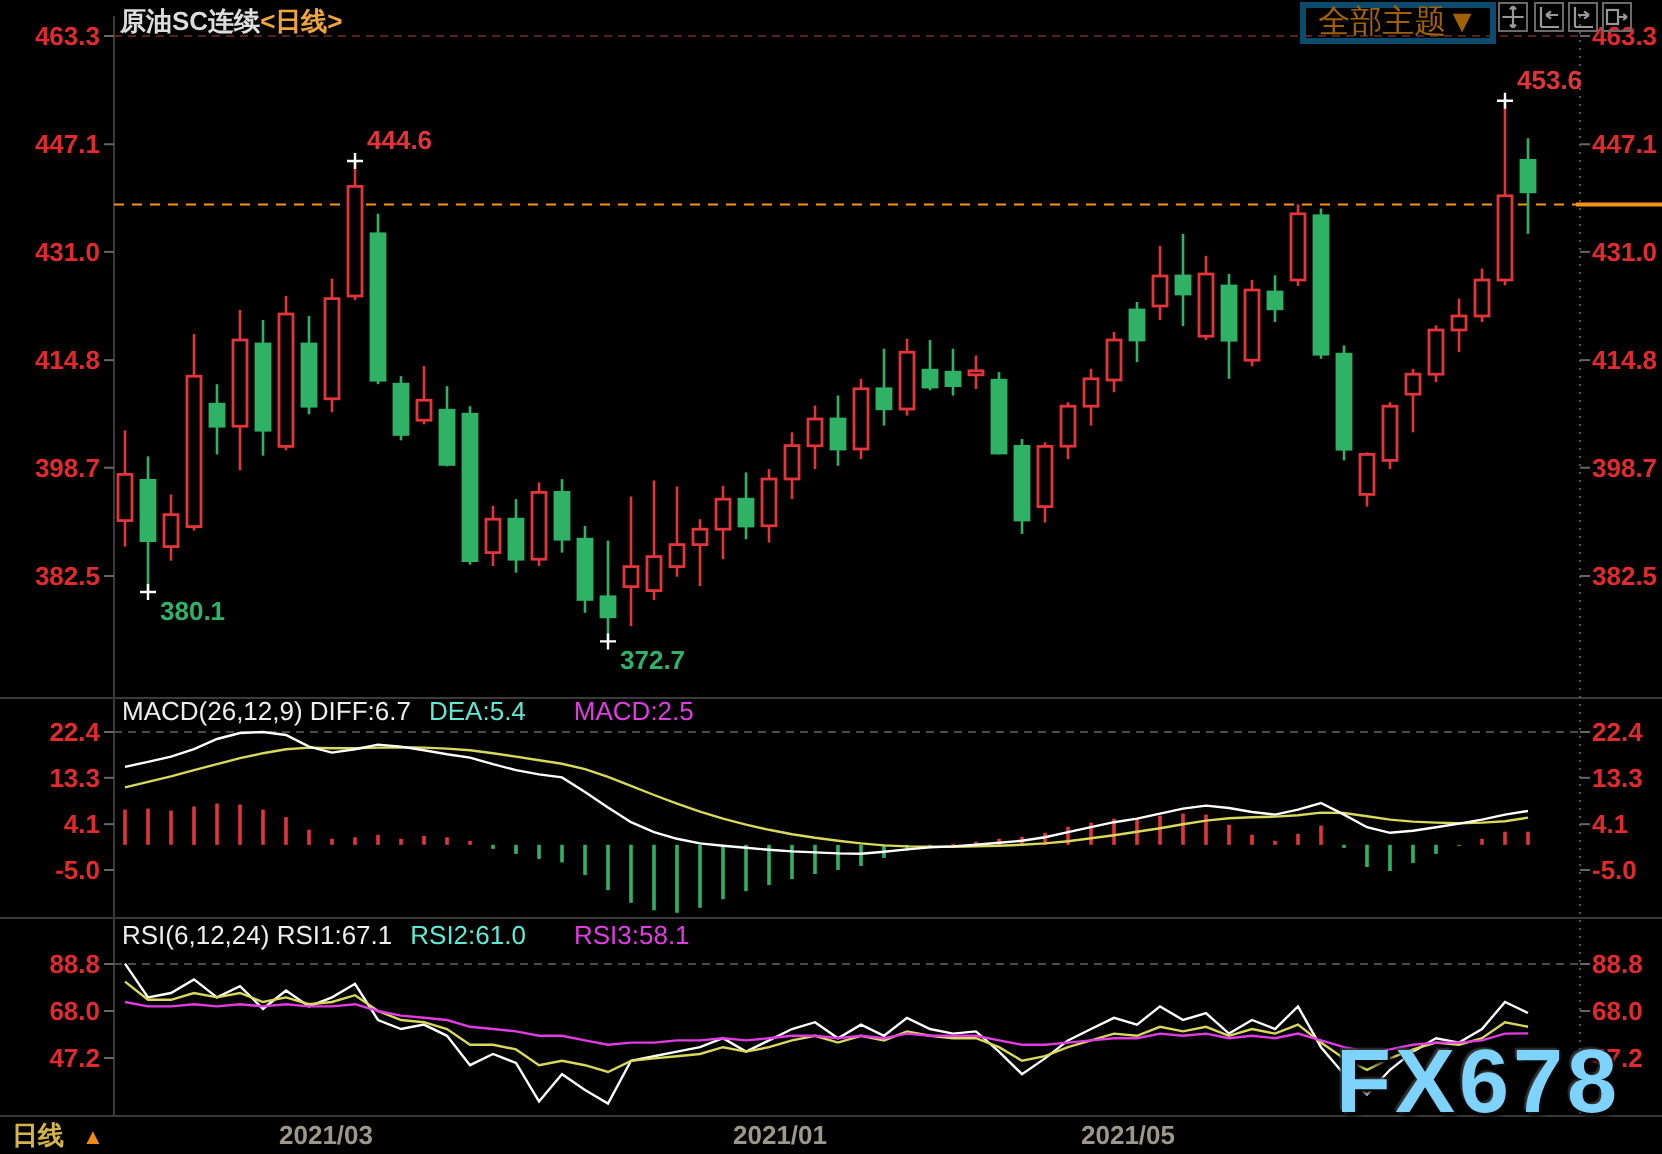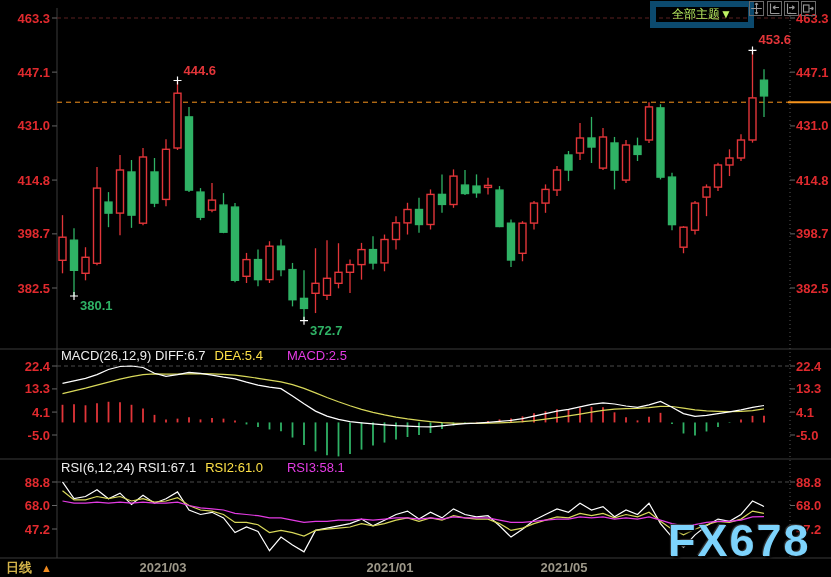--- a/index.html
+++ b/index.html
@@ -4,26 +4,26 @@
 <style>
   html,body{margin:0;padding:0;background:#000;}
   #root{position:relative;width:831px;height:577px;background:#000;overflow:hidden;
         font-family:"Liberation Sans",sans-serif;}
   #chart-svg{position:absolute;left:0;top:0;}
   svg text{font-family:"Liberation Sans",sans-serif;font-weight:bold;font-size:13px;}
   .abs{position:absolute;white-space:nowrap;}
   #main-title{left:60px;top:2px;font-size:13px;font-weight:bold;color:#ddd;}
   #main-title .tf{color:#f0a43c;}
   #theme-btn{left:650px;top:1px;width:92px;height:15px;line-height:15px;text-align:center;
-             border:6px solid #0c4a6e;color:#bef264;font-size:12px;}
+             border:3px solid #0c4a6e;color:#a16207;font-size:16px;}
   .tool-btn{top:1px;width:15px;height:15px;border:1px solid #6a6a6a;box-sizing:border-box;}
   .tool-btn svg{display:block;margin:0 auto;}
   #macd-header{left:61px;top:348px;font-size:13px;color:#eee;}
   #rsi-header{left:61px;top:460px;font-size:13px;color:#eee;}
-  .hdr-yellow{color:#fde047;margin-left:9px;}
+  .hdr-yellow{color:#5eead4;margin-left:9px;}
   .hdr-magenta{color:#e33be3;margin-left:24px;}
   #bottom-bar{left:0;top:559px;width:831px;height:22px;}
   #period-ctl{left:6px;top:0;font-size:13px;font-weight:bold;color:#d4b44a;}
   #period-ctl .arrow{color:#f08a1e;margin-left:9px;font-size:11px;}
   .x-label{top:1px;transform:translateX(-50%);font-size:13px;font-weight:bold;color:#9c9788;}
   #watermark{left:668px;top:515px;font-size:45px;font-weight:bold;letter-spacing:2px;
              color:#7dd3fc;text-shadow:2px 2px 3px #000,-1px -1px 1px #3a3a3a,1px 1px 0 #222;}
 </style>
 </head>
 <body>
@@ -301,20 +301,23 @@
         <text x="796" y="439.5" text-anchor="start" fill="#e02a2e">-5.0</text>
         <text x="50" y="486.5" text-anchor="end" fill="#e02a2e">88.8</text>
         <text x="796" y="486.5" text-anchor="start" fill="#e02a2e">88.8</text>
         <text x="50" y="510" text-anchor="end" fill="#e02a2e">68.0</text>
         <text x="796" y="510" text-anchor="start" fill="#e02a2e">68.0</text>
         <text x="50" y="533.5" text-anchor="end" fill="#e02a2e">47.2</text>
         <text x="796" y="533.5" text-anchor="start" fill="#e02a2e">47.2</text>
       </g>
     </svg>
 
+  <div id="main-title" class="abs">
+    <span>原油SC连续</span><span class="tf">&lt;日线&gt;</span>
+  </div>
 
   <div id="theme-btn" class="abs">全部主题▼</div>
 
   <div class="abs tool-btn" style="left:749px;">
     <svg width="13" height="13" viewBox="0 0 13 13">
         <path d="M6.5 1.2V11.8M1.2 6.5H11.8M6.5 1.2 5 2.7M6.5 1.2 8 2.7M6.5 11.8 5 10.3M6.5 11.8 8 10.3" stroke="#999" stroke-width="1.1" fill="none"></path>
       </svg>
   </div>
   <div class="abs tool-btn" style="left:767px;">
     <svg width="13" height="13" viewBox="0 0 13 13">

